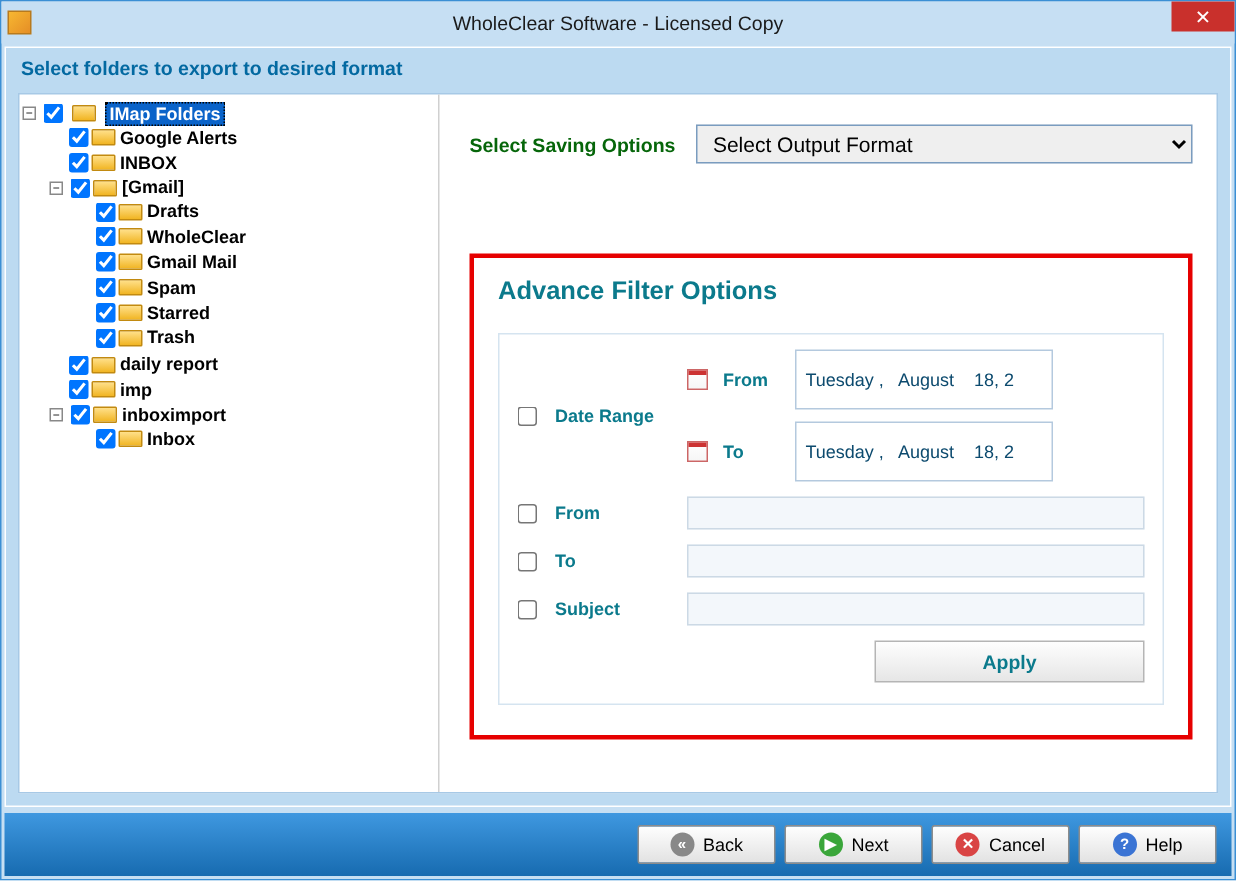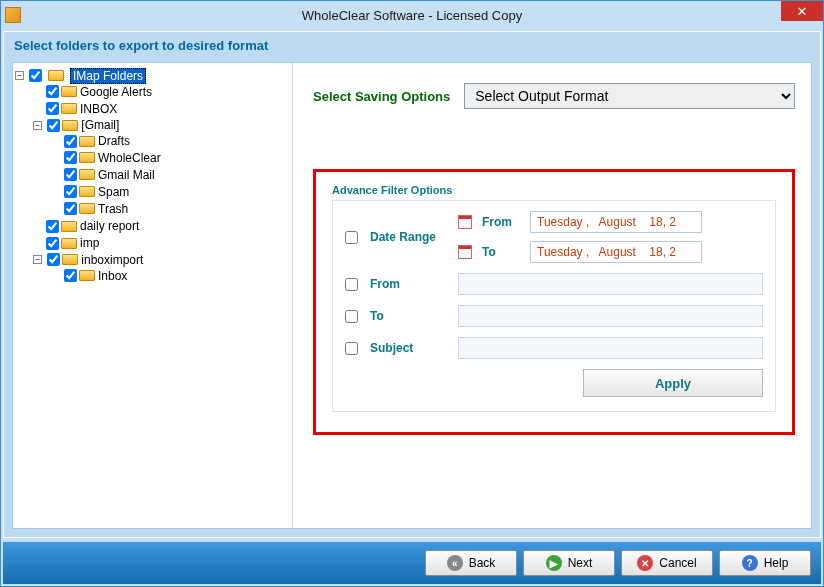--- a/index.html
+++ b/index.html
@@ -13,39 +13,39 @@
 .subtitle { color: #0369a1; font-size: 13px; font-weight: bold; padding: 6px 10px; }
 .content-panel { position: absolute; top: 30px; left: 8px; right: 8px; bottom: 8px; background: #fff; border: 1px solid #a7c9e6; display: flex; }
 .tree-panel { width: 280px; border-right: 1px solid #d0d0d0; padding: 4px 2px; overflow: auto; }
 .tree { list-style: none; }
 .tree ul { list-style: none; padding-left: 18px; }
 .tree li { padding: 1px 0; white-space: nowrap; position: relative; }
 .expander { display: inline-block; width: 9px; height: 9px; border: 1px solid #888; background: #fff; text-align: center; line-height: 7px; font-size: 8px; margin-right: 2px; cursor: pointer; vertical-align: middle; }
 .indent-blank { display:inline-block; width:13px; }
 .chk { margin-right: 2px; vertical-align: middle; }
 .folder-icon { display: inline-block; width: 16px; height: 11px; background: linear-gradient(#ffe08a,#f1b523); border: 1px solid #c28a10; border-radius: 1px; margin-right: 3px; vertical-align: middle; }
-.tree-label { vertical-align: middle; }
+.tree-label { vertical-align: middle; font-weight: bold; }
 .tree-label.selected { background: #0a63c9; color: #fff; padding: 0 2px; border: 1px dotted #000; }
 .right-panel { flex: 1; padding: 20px 16px 10px 20px; position: relative; }
 .sel-row { display: flex; align-items: center; gap: 14px; margin-bottom: 60px; }
 .sel-label { color: #06660a; font-weight: bold; font-size: 13px; }
 .sel-output { flex:1; }
 .sel-output select { width: 100%; height: 26px; font-size: 14px; border: 1px solid #7a9cbf; padding-left: 6px; }
 .filter-box { border: 3px solid #e60000; padding: 12px 16px 20px 16px; }
-.filter-title { color: #0b7a8c; font-weight: bold; font-size: 11px; margin-bottom: 4px; }
+.filter-title { color: #0b7a8c; font-weight: bold; font-size: 17px; margin-bottom: 18px; }
 .filter-inner { border: 1px solid #d5e4f0; padding: 10px 12px 14px 12px; }
 .row { display: flex; align-items: center; margin-bottom: 10px; gap: 8px; }
 .row .chk2 { margin-right: 4px; }
 .lbl-main { color: #0b7a8c; font-weight: bold; font-size: 12px; width: 80px; }
 .dr-stack { display:flex; flex-direction:column; gap:8px; }
 .dr-line { display:flex; align-items:center; gap:10px; }
 .cal-icon { width:14px; height:14px; background:linear-gradient(#fff,#f6f6f6); border:1px solid #cc6666; position:relative; }
 .cal-icon::before { content:""; position:absolute; top:0; left:0; right:0; height:3px; background:#cc3333; }
 .lbl-sub { color:#0b7a8c; font-weight:bold; width:38px; }
-.dateinput { width: 172px; height: 22px; border: 1px solid #b4c9de; font-size: 12px; color:#c2410c; padding: 0 6px; background:#fff; }
+.dateinput { width: 172px; height: 40px; border: 1px solid #b4c9de; font-size: 12px; color:#0c4a6e; padding: 0 6px; background:#fff; }
 .txtinput { flex:1; height: 22px; border:1px solid #ccd9e5; background:#f3f7fb; }
 .apply-row { display:flex; justify-content:flex-end; margin-top: 8px; }
 .apply-btn { width: 180px; height: 28px; background: linear-gradient(#fefefe,#e6e6e6); border:1px solid #b5b5b5; color:#0b7a8c; font-weight:bold; font-size:13px; cursor:pointer; }
 .footer { position:absolute; left:2px; right:2px; bottom:2px; height:42px; background: linear-gradient(#3f98e0, #176bb0); display:flex; align-items:center; justify-content:flex-end; padding-right:10px; gap:6px; }
 .fbtn { width: 92px; height: 26px; background: linear-gradient(#fefefe,#e2e2e2); border:1px solid #8c8c8c; border-radius:2px; display:flex; align-items:center; justify-content:center; gap:6px; font-size:12px; cursor:pointer; }
 .fbtn .ficon { width:16px; height:16px; border-radius:50%; display:flex; align-items:center; justify-content:center; color:#fff; font-size:10px; font-weight:bold; }
 .ic-back { background:#888; }
 .ic-next { background:#3aa63a; }
 .ic-cancel { background:#d94444; }
 .ic-help { background:#3b74d4; }
@@ -77,20 +77,21 @@
               <li><span class="indent-blank"></span><input type="checkbox" class="chk" checked="" style=""><span class="folder-icon"></span><span class="tree-label">Google Alerts</span></li>
               <li><span class="indent-blank"></span><input type="checkbox" class="chk" checked="" style=""><span class="folder-icon"></span><span class="tree-label">INBOX</span></li>
               <li>
                 <span class="expander">−</span>
                 <input type="checkbox" class="chk" checked="" style=""><span class="folder-icon"></span><span class="tree-label">[Gmail]</span>
                 <ul>
                   <li><span class="indent-blank"></span><input type="checkbox" class="chk" checked="" style=""><span class="folder-icon"></span><span class="tree-label">Drafts</span></li>
                   <li><span class="indent-blank"></span><input type="checkbox" class="chk" checked="" style=""><span class="folder-icon"></span><span class="tree-label">WholeClear</span></li>
                   <li><span class="indent-blank"></span><input type="checkbox" class="chk" checked="" style=""><span class="folder-icon"></span><span class="tree-label">Gmail Mail</span></li>
                   <li><span class="indent-blank"></span><input type="checkbox" class="chk" checked="" style=""><span class="folder-icon"></span><span class="tree-label">Spam</span></li>
+                  <li><span class="indent-blank"></span><input type="checkbox" class="chk" checked="" style=""><span class="folder-icon"></span><span class="tree-label">Starred</span></li>
                   <li><span class="indent-blank"></span><input type="checkbox" class="chk" checked="" style=""><span class="folder-icon"></span><span class="tree-label">Trash</span></li>
                 </ul>
               </li>
               <li><span class="indent-blank"></span><input type="checkbox" class="chk" checked="" style=""><span class="folder-icon"></span><span class="tree-label">daily report</span></li>
               <li><span class="indent-blank"></span><input type="checkbox" class="chk" checked="" style=""><span class="folder-icon"></span><span class="tree-label">imp</span></li>
               <li>
                 <span class="expander">−</span>
                 <input type="checkbox" class="chk" checked="" style=""><span class="folder-icon"></span><span class="tree-label">inboximport</span>
                 <ul>
                   <li><span class="indent-blank"></span><input type="checkbox" class="chk" checked="" style=""><span class="folder-icon"></span><span class="tree-label">Inbox</span></li>

